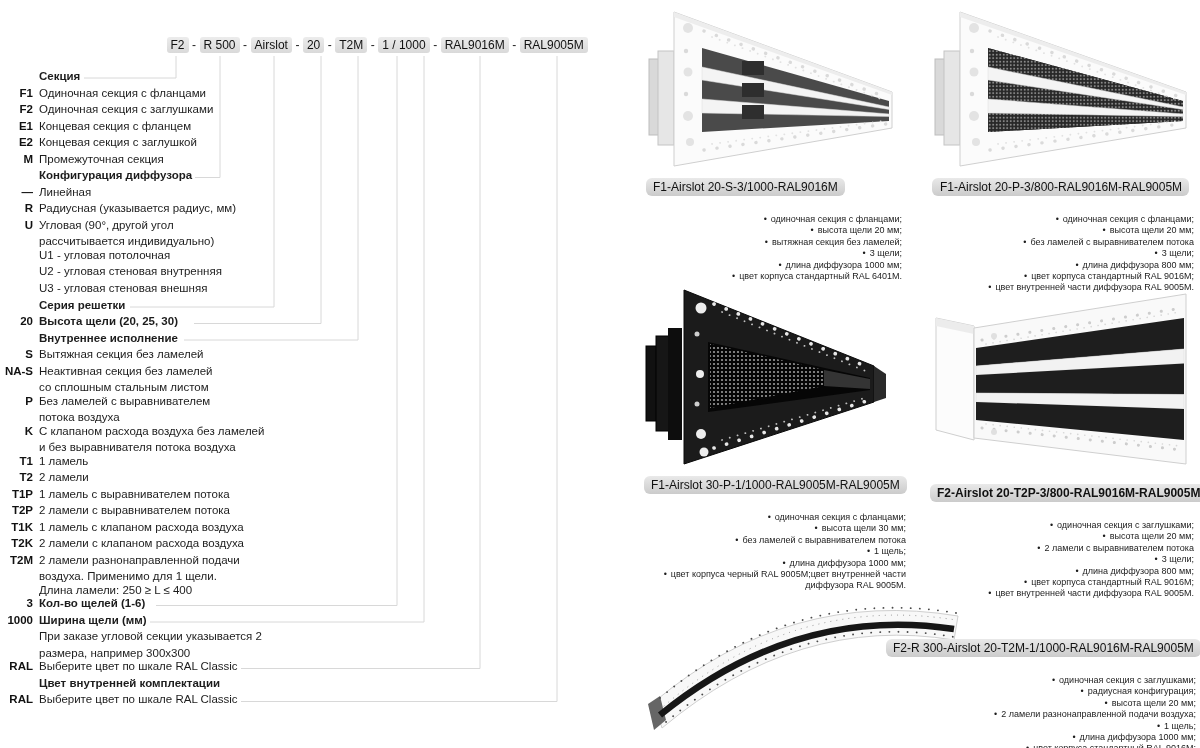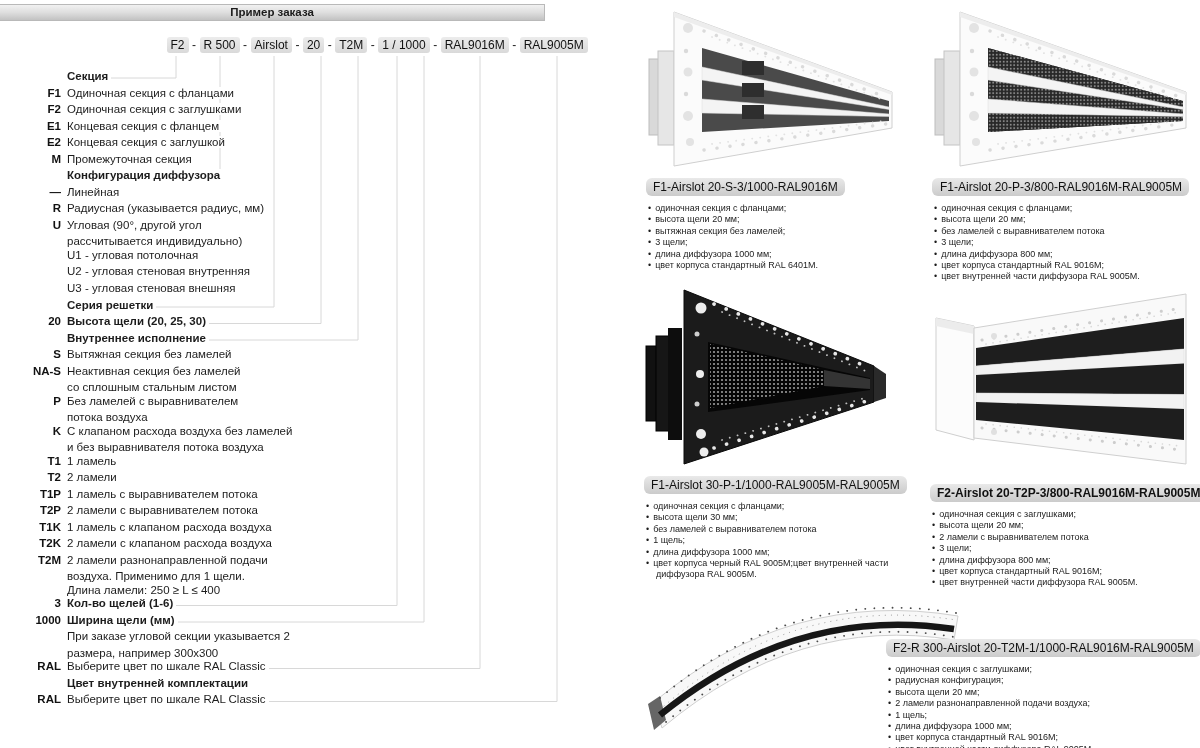--- a/index.html
+++ b/index.html
@@ -11,30 +11,30 @@
     border:1px solid #b9b9b9;border-left:none;box-sizing:border-box;
     text-align:center;font-size:11.5px;font-weight:bold;line-height:15px;color:#1c1c1c;}
   .code-row{position:absolute;left:165px;top:37px;display:flex;align-items:center;
     font-size:12px;color:#111;white-space:nowrap;z-index:2;}
   .code-part{display:inline-block;}
   .code-part.box{background:linear-gradient(180deg,#ececec,#d9d9d9);
     border-radius:3px;padding:1px 4px;margin:0 1.5px;}
   .code-part.sep{padding:0 2px;color:#222;}
   svg.connectors{position:absolute;left:0;top:0;z-index:0;pointer-events:none;}
   .legend{position:absolute;left:0;top:70px;z-index:1;}
-  .lrow{display:flex;height:16.55px;align-items:baseline;padding-left:28px;}
+  .lrow{display:flex;height:16.55px;align-items:baseline;}
   .lrow.cont{height:13.4px;}
   .lcode{flex:none;width:33px;text-align:right;font-weight:bold;font-size:11.5px;color:#111;}
   .ltext{margin-left:6px;font-size:11.5px;color:#1c1c1c;white-space:nowrap;background:#fff;padding-right:3px;}
   .lrow.hdr .ltext,.lrow.bold .ltext{font-weight:bold;}
   
   .product{position:absolute;}
   .plabel{display:inline-block;background:linear-gradient(180deg,#e9e9e9,#cbcbcb);
     border-radius:6px;padding:2px 7px;font-size:12px;color:#111;white-space:nowrap;}
-  ul.bullets{margin:7px 0 0 2px;padding:0;list-style:none;}
+  ul.bullets{margin:18px 0 0 2px;padding:0;list-style:none;text-align:right;}
   ul.bullets li{font-size:9px;line-height:11.4px;color:#1c1c1c;
     padding-left:10px;text-indent:-10px;}
   ul.bullets li::before{content:"•";margin-right:4px;}
   .pimg{display:block;}
   .p5text{position:absolute;left:246px;top:50px;width:310px;}
 </style>
 </head>
 <body>
 
 <div class="page">
@@ -46,23 +46,20 @@
       <path d="M274,56 V307 H130"></path>
       <path d="M321,56 V323.5 H194"></path>
       <path d="M358,56 V340 H184"></path>
       <path d="M397,56 V605.5 H156"></path>
       <path d="M424,56 V622 H144"></path>
       <path d="M480,56 V668.5 H190"></path>
       <path d="M557,56 V701.5 H231"></path>
     </g>
   </svg>
 
-  <div class="titlebar">
-    <span>Пример заказа</span>
-  </div>
 
   <div class="code-row">
 
       <span class="code-part box">F2</span>
 
       <span class="code-part sep">-</span>
 
       <span class="code-part box">R 500</span>
 
       <span class="code-part sep">-</span>

